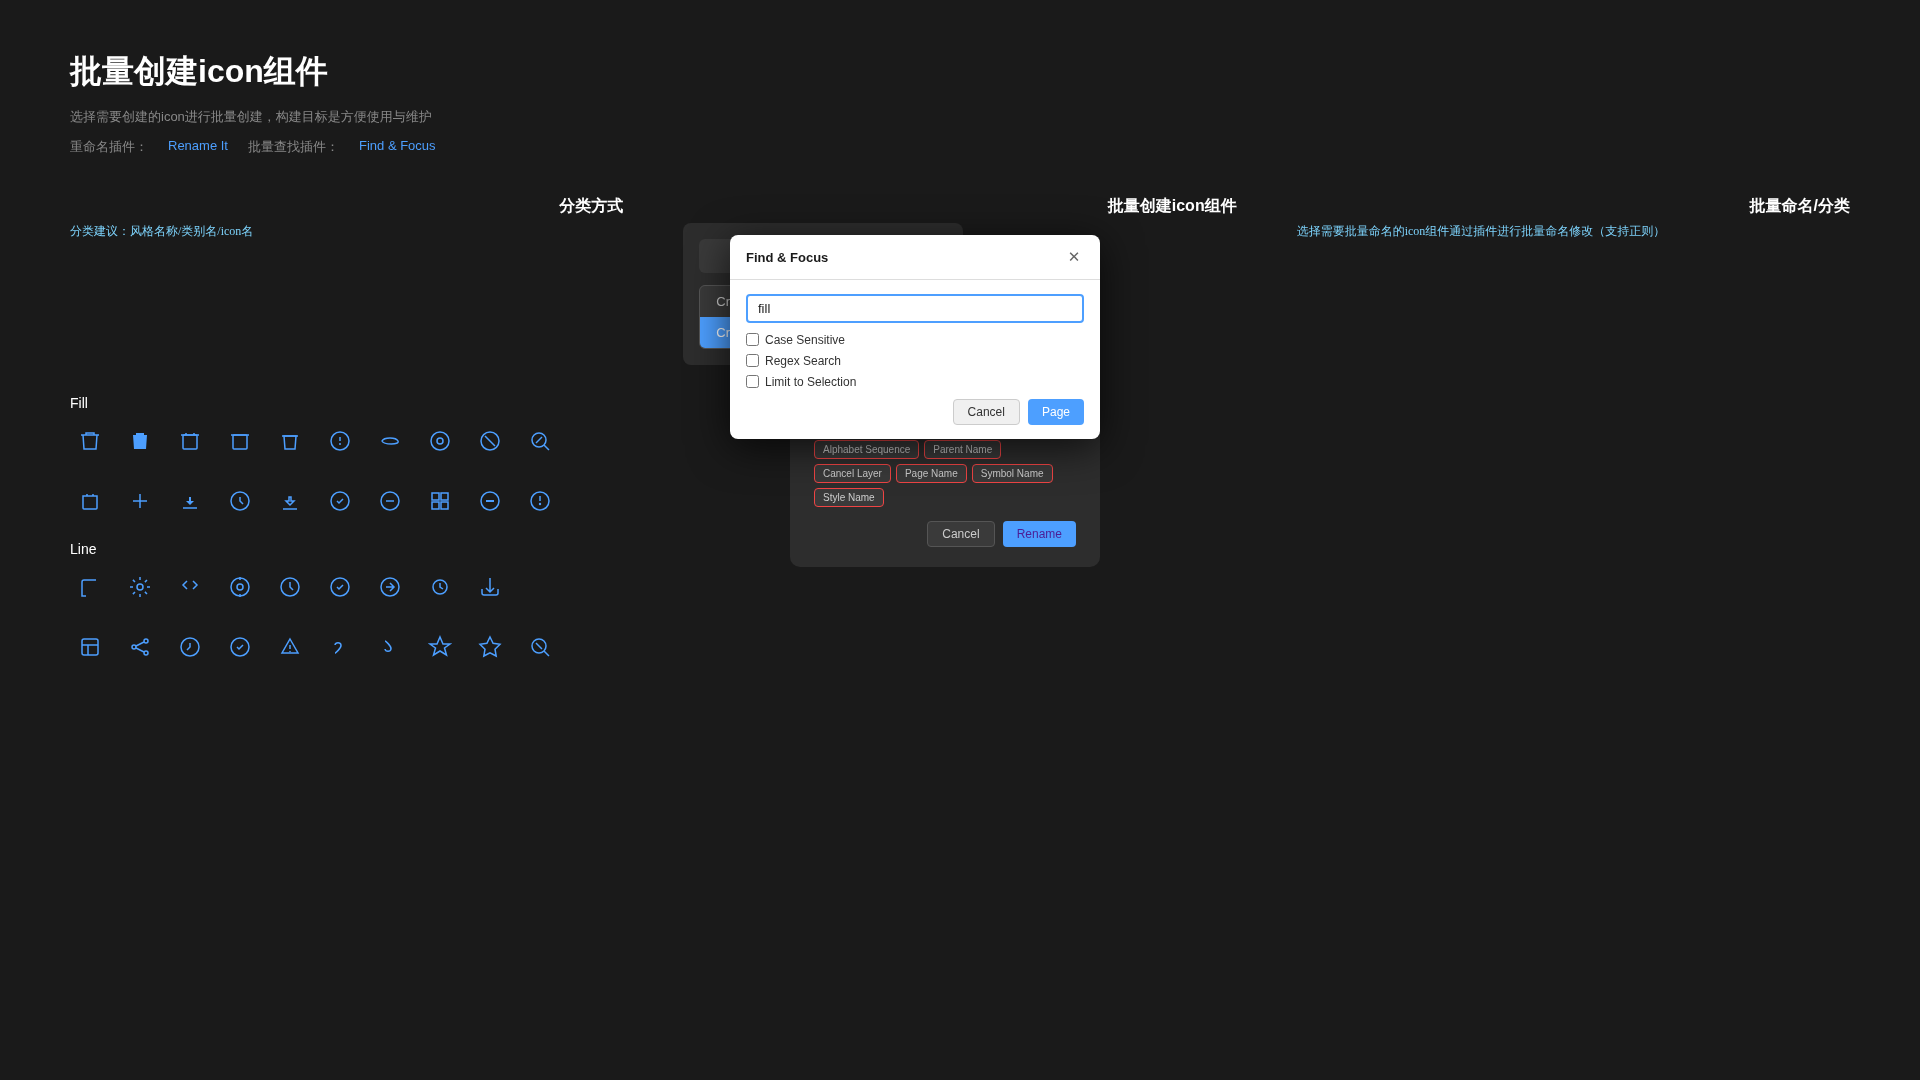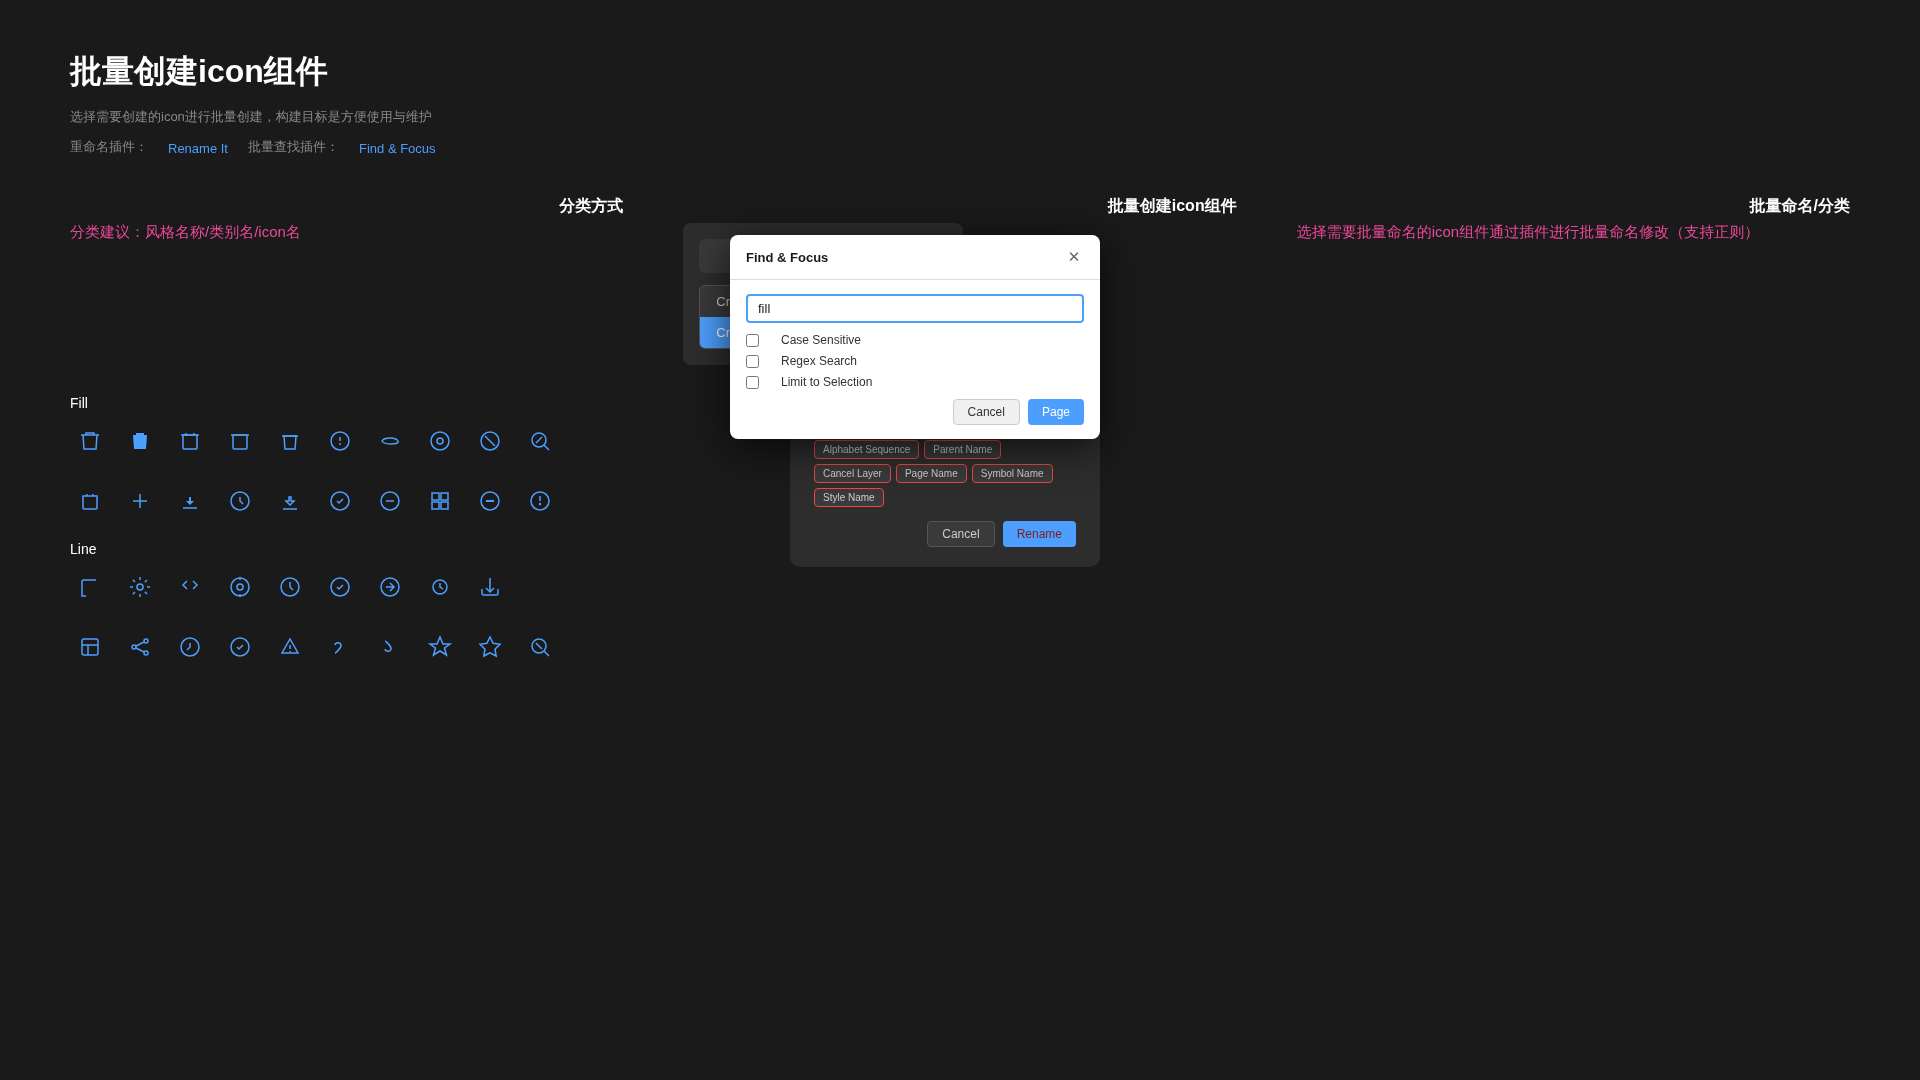--- a/index.html
+++ b/index.html
@@ -21,21 +21,21 @@
       margin-bottom: 14px;
       color: #fff;
     }
     .subtitle {
       font-size: 13px;
       color: #888;
       margin-bottom: 12px;
     }
     .links-row {
       display: flex;
-      align-items: flex-end;
+      align-items: flex-start;
       gap: 20px;
       margin-bottom: 40px;
       font-size: 13px;
       color: #888;
     }
     .link-blue {
       color: #4d9fff;
       text-decoration: none;
       cursor: pointer;
     }
@@ -47,23 +47,24 @@
       flex: 1;
     }
     .section-title {
       font-size: 16px;
       font-weight: bold;
       color: #fff;
       margin-bottom: 6px;
       text-align: right;
     }
     .section-desc {
-      font-size: 15px;
-      color: #ec4899;
+      font-size: 12px;
+      color: #7dd3fc;
       margin-bottom: 16px;
+      font-family: Liberation Serif, serif;
     }
     
     .toolbar-mockup {
       background: #2d2d2d;
       border-radius: 8px;
       padding: 16px;
       width: 280px;
       position: relative;
     }
     .toolbar-top {
@@ -198,21 +199,21 @@
       font-size: 12px;
       color: #ccc;
       cursor: pointer;
     }
     .rp-rename-btn {
       background: #4d9fff;
       border: none;
       border-radius: 4px;
       padding: 5px 14px;
       font-size: 12px;
-      color: #7f1d1d;
+      color: #4c1d95;
       cursor: pointer;
     }
 
     
     .ff-modal {
       position: absolute;
       right: 130px;
       top: 230px;
       background: #fff;
       border-radius: 8px;
@@ -252,22 +253,22 @@
       border-radius: 4px;
       padding: 5px 10px;
       font-size: 13px;
       color: #1a1a1a;
       outline: none;
       margin-bottom: 10px;
       background: #fff;
     }
     .ff-cb-row {
       display: flex;
-      align-items: flex-end;
-      gap: 22px;
+      align-items: flex-start;
+      gap: 6px;
       margin-bottom: 7px;
       font-size: 12px;
       color: #333;
     }
     .ff-cb-row input {
       width: 13px;
       height: 13px;
     }
     .ff-actions {
       display: flex;

